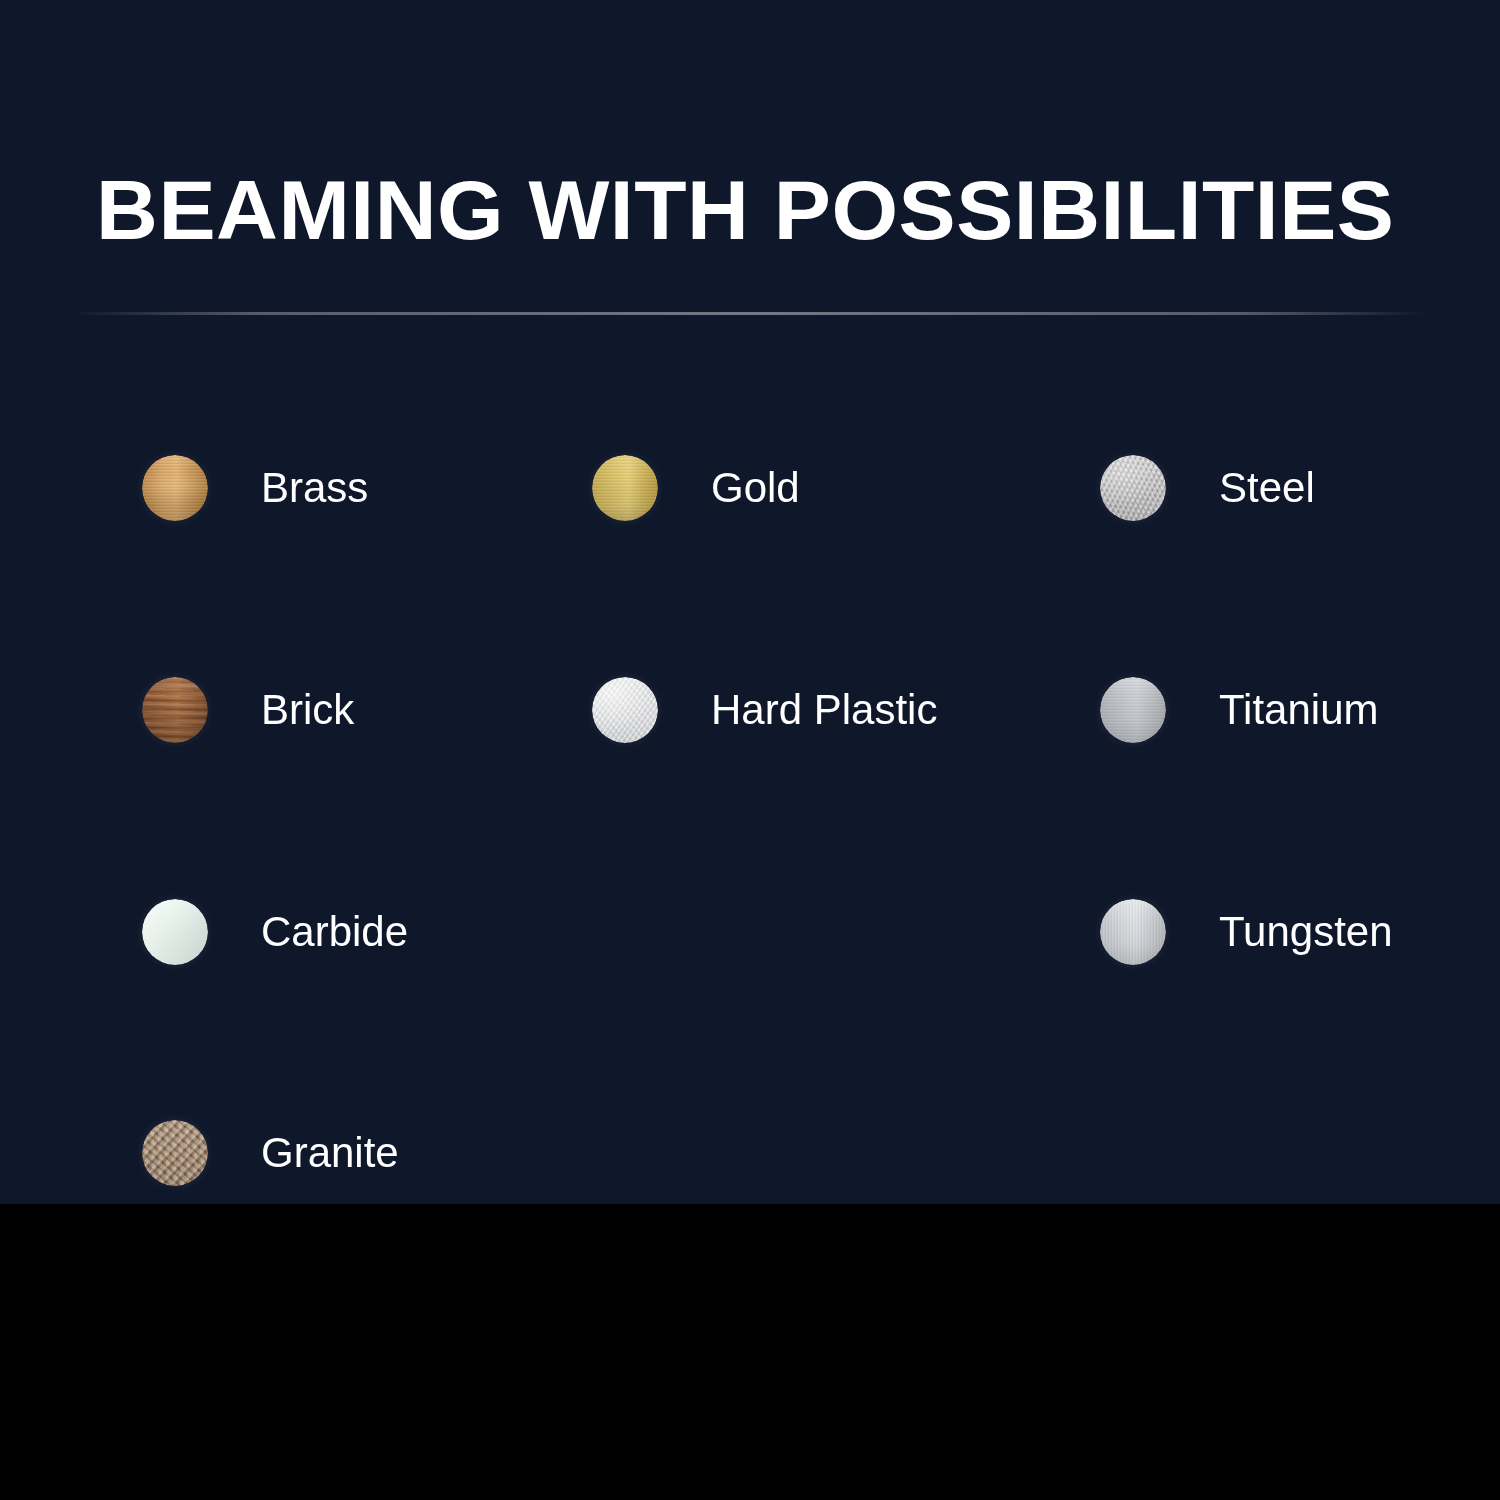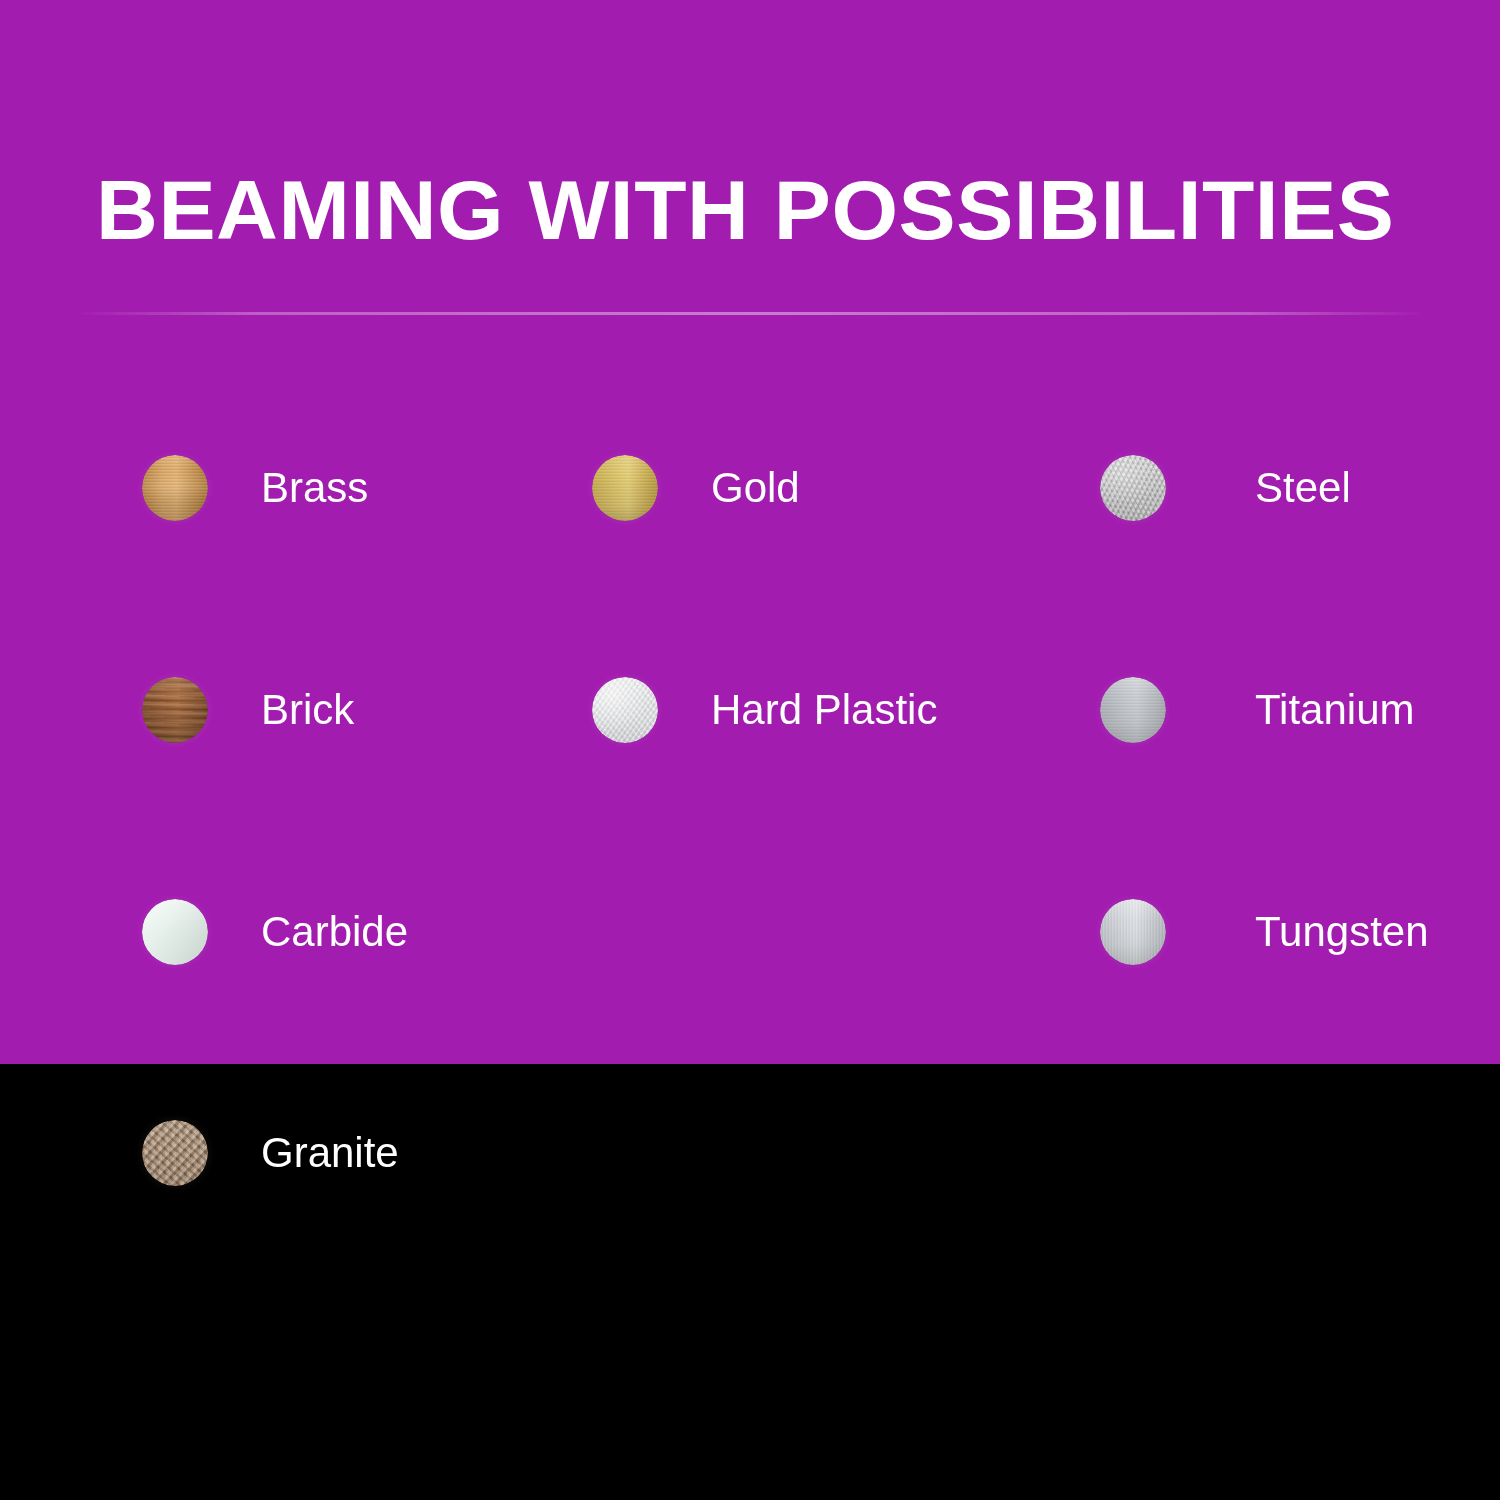--- a/index.html
+++ b/index.html
@@ -11,22 +11,22 @@
     width: 1500px;
     height: 1500px;
     overflow: hidden;
     font-family: "Liberation Sans", sans-serif;
     -webkit-font-smoothing: antialiased;
   }
 
   .page {
     position: relative;
     width: 1500px;
-    height: 1064px;
-    background: #a21caf;
+    height: 1204px;
+    background: #0f172a;
   }
 
   
   .title {
     position: absolute;
     left: 96px;
     top: 112px;
     font-family: "Liberation Sans", sans-serif;
     font-size: 84px;
     font-weight: bold;
@@ -90,21 +90,21 @@
     font-size: 42px;
     font-weight: normal;
     color: #ffffff;
     white-space: nowrap;
     line-height: 1;
   }
 
   
   .col-1 { left: 142px; }
   .col-2 { left: 592px; }
-  .col-3 { left: 1100px; gap: 36px; }
+  .col-3 { left: 1100px; }
 
   
   .row-1 { top: 451px; }
   .row-2 { top: 673px; text-align: center; }
   .row-3 { top: 895px; }
   .row-4 { top: 1116px; }
 
   
 
   

